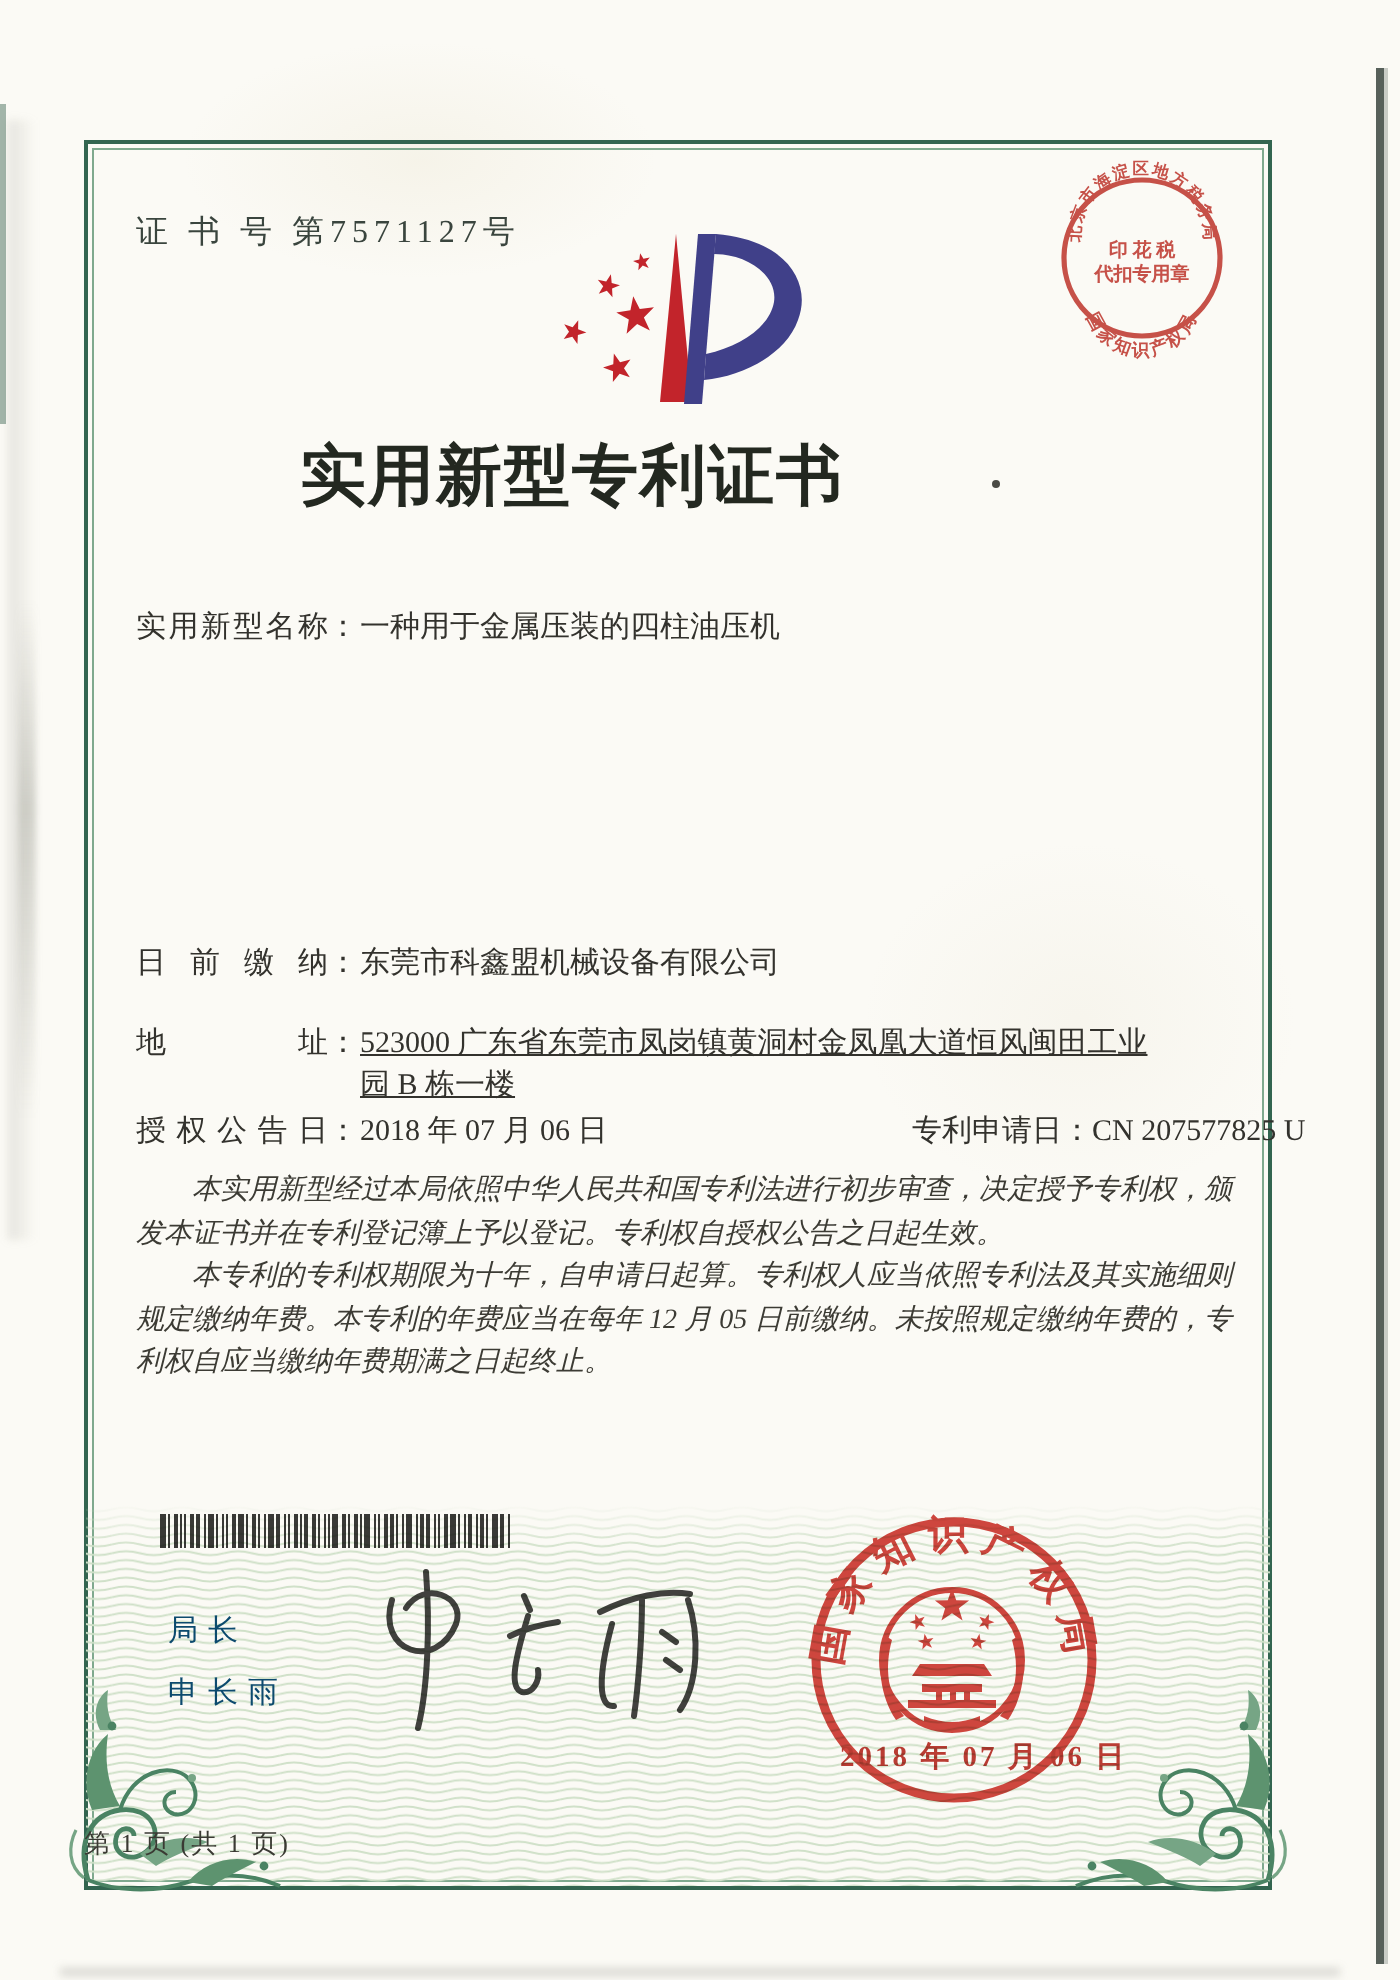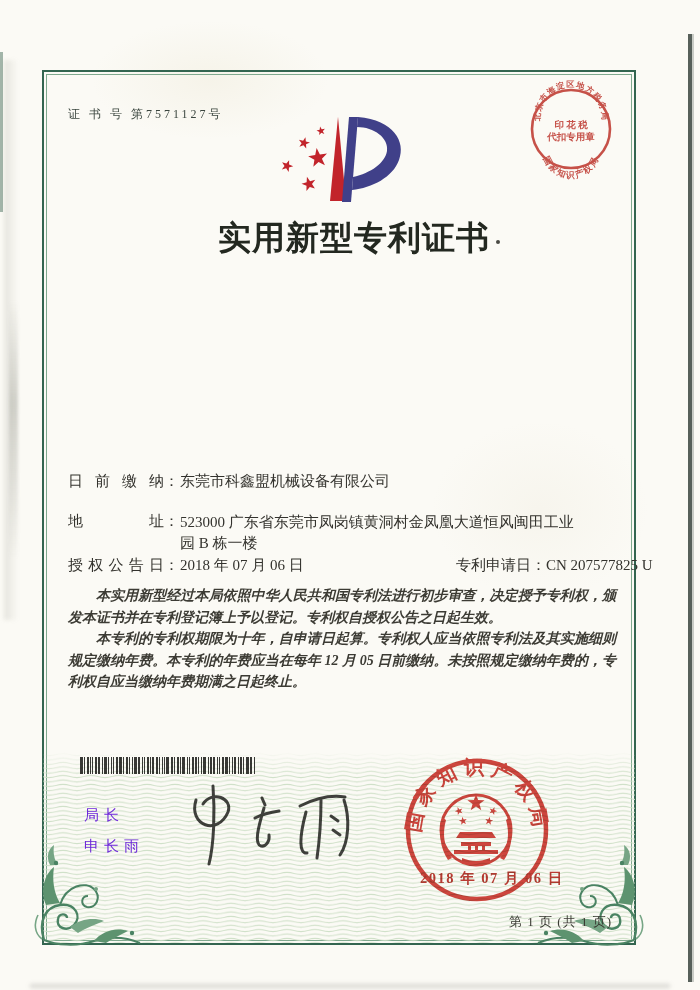--- a/index.html
+++ b/index.html
@@ -28,42 +28,42 @@
   
   .frame { position:absolute; left:42px; top:70px; width:594px; height:875px;
     border:2.5px solid #33655080; border-color:#336550; }
   .frame-inner { position:absolute; inset:2px; border:1.2px solid #7fa98e; }
 
   .layer { position:absolute; inset:0; }
   #bg-decor { z-index:1; pointer-events:none; }
   .content { z-index:2; }
   #fg-decor { z-index:3; pointer-events:none; mix-blend-mode:multiply; }
 
-  .cert-no { position:absolute; left:68px; top:106px; font-size:12px; letter-spacing:3px; color:#3a453e; }
-
-  .title { position:absolute; left:150px; top:216px; width:340px; text-align:right;
+  .cert-no { position:absolute; left:68px; top:106px; font-size:16px; letter-spacing:3px; color:#3a453e; }
+
+  .title { position:absolute; left:150px; top:216px; width:340px; text-align:left;
     font-size:33px; font-weight:bold; color:#232820; letter-spacing:1px; }
   .title-dot { position:absolute; left:496px; top:240px; width:4px; height:4px; border-radius:50%; background:#4a4a44; }
 
   .frow { position:absolute; left:68px; font-size:15px; color:#33322d; white-space:nowrap; }
   .flabel { display:inline-block; width:96px; text-align:justify; text-align-last:justify; vertical-align:top; }
   .fcolon { display:inline-block; width:16px; vertical-align:top; }
   .fvalue { display:inline-block; vertical-align:top; }
-  .fvalue-wrap { white-space:normal; width:404px; line-height:21px; }
+  .fvalue-wrap { white-space:normal; width:404px; line-height:21px;text-decoration:underline; }
   .grant-no { position:absolute; left:388px; top:0; font-size:15px; color:#33322d; white-space:nowrap; }
 
   .paras { position:absolute; left:68px; top:585px; width:548px; font-size:14px; line-height:21.5px;
     color:#3c3b34; text-align:justify; font-style:italic; }
-  .paras p { text-indent:2em;font-weight:bold; }
-
-  .signer { position:absolute; left:84px; font-size:15px; color:#6d28d9; letter-spacing:5px;text-align:right; }
+  .paras p { text-indent:2em; }
+
+  .signer { position:absolute; left:84px; font-size:15px; color:#0c4a6e; letter-spacing:5px;text-align:right; }
   .signer-title { top:806px; }
   .signer-name { top:837px; }
 
-  .footer { position:absolute; left:42px; top:913px; width:570px; text-align:right;
+  .footer { position:absolute; left:42px; top:913px; width:570px; text-align:left;
     font-size:13px; color:#3a3a33; letter-spacing:1px; }
 </style>
 </head>
 <body>
 
 <div class="page">
 
   <div class="left-fold"></div>
   <div class="left-fold2"></div>
   <div class="left-edge-line"></div>
@@ -114,20 +114,23 @@
   <div class="frame">
     <div class="frame-inner"></div>
   </div>
 
   <div class="layer content">
     <div class="cert-no">证 书 号 第7571127号</div>
 
     <div class="title">实用新型专利证书</div>
     <div class="title-dot"></div>
 
+    <div class="frow" style="top:304px">
+      <span class="flabel">实用新型名称</span><span class="fcolon">：</span><span class="fvalue">一种用于金属压装的四柱油压机</span>
+    </div>
     <div class="frow" style="top:472px">
       <span class="flabel">日前缴纳</span><span class="fcolon">：</span><span class="fvalue">东莞市科鑫盟机械设备有限公司</span>
     </div>
     <div class="frow" style="top:512px">
       <span class="flabel">地址</span><span class="fcolon">：</span><span class="fvalue fvalue-wrap">523000 广东省东莞市凤岗镇黄洞村金凤凰大道恒风闽田工业园 B 栋一楼</span>
     </div>
     <div class="frow" style="top:556px">
       <span class="flabel">授权公告日</span><span class="fcolon">：</span><span class="fvalue">2018 年 07 月 06 日</span>
       <span class="grant-no"><span>专利申请日：</span><span>CN 207577825 U</span></span>
     </div>

